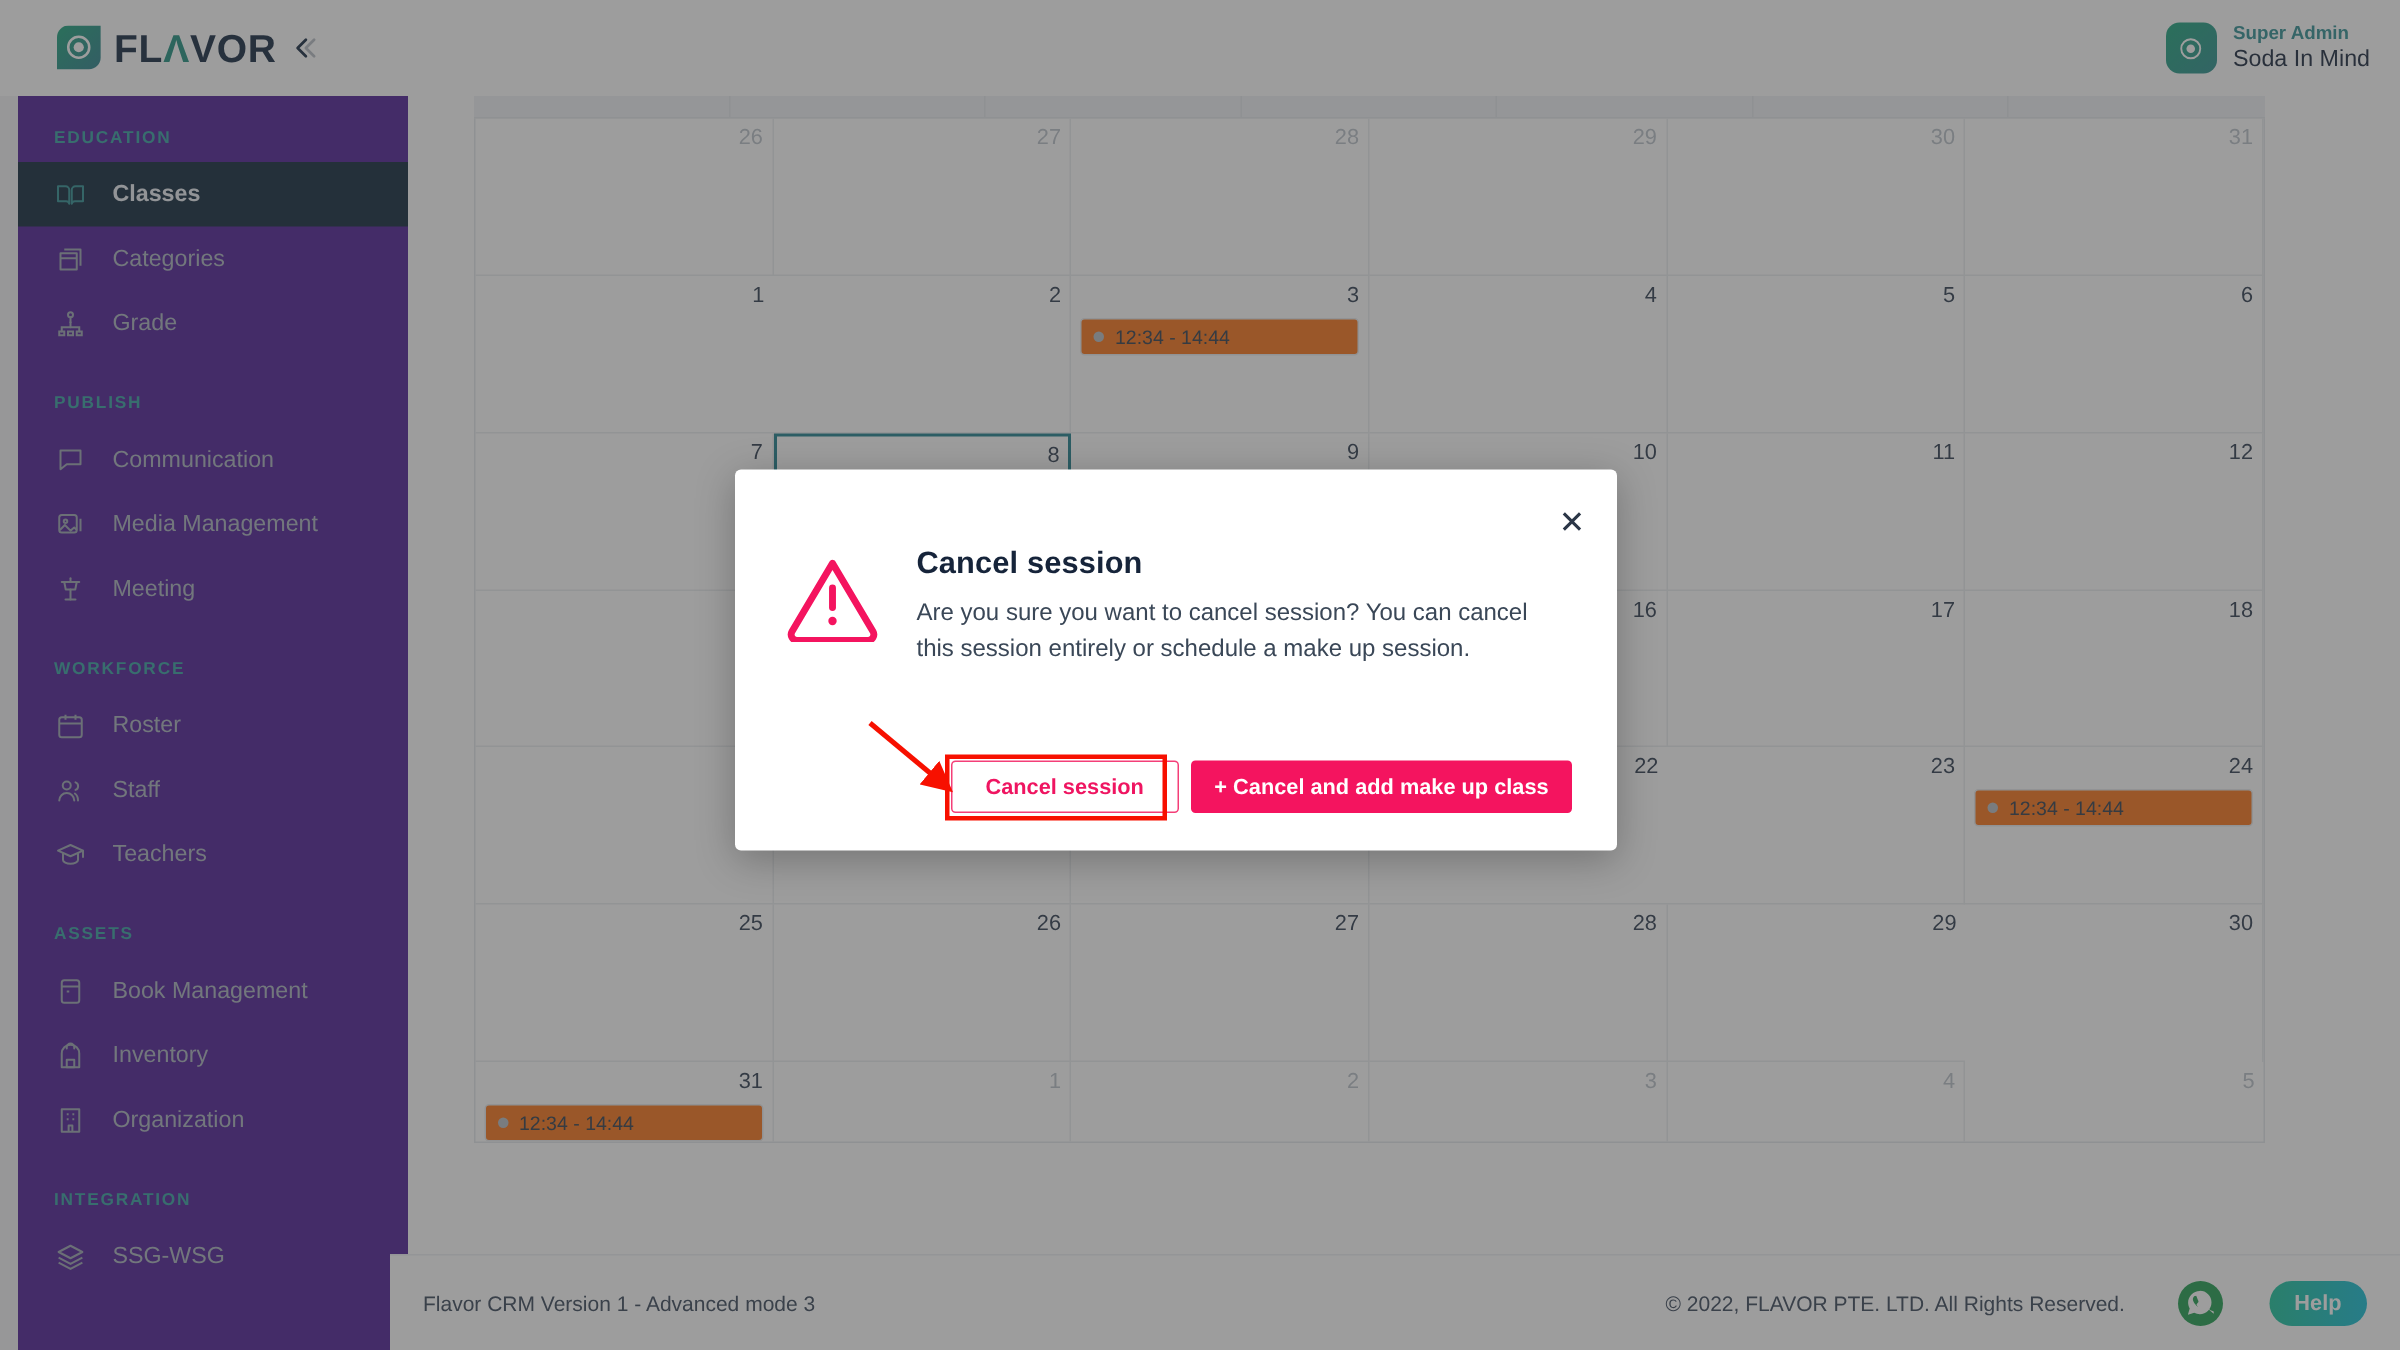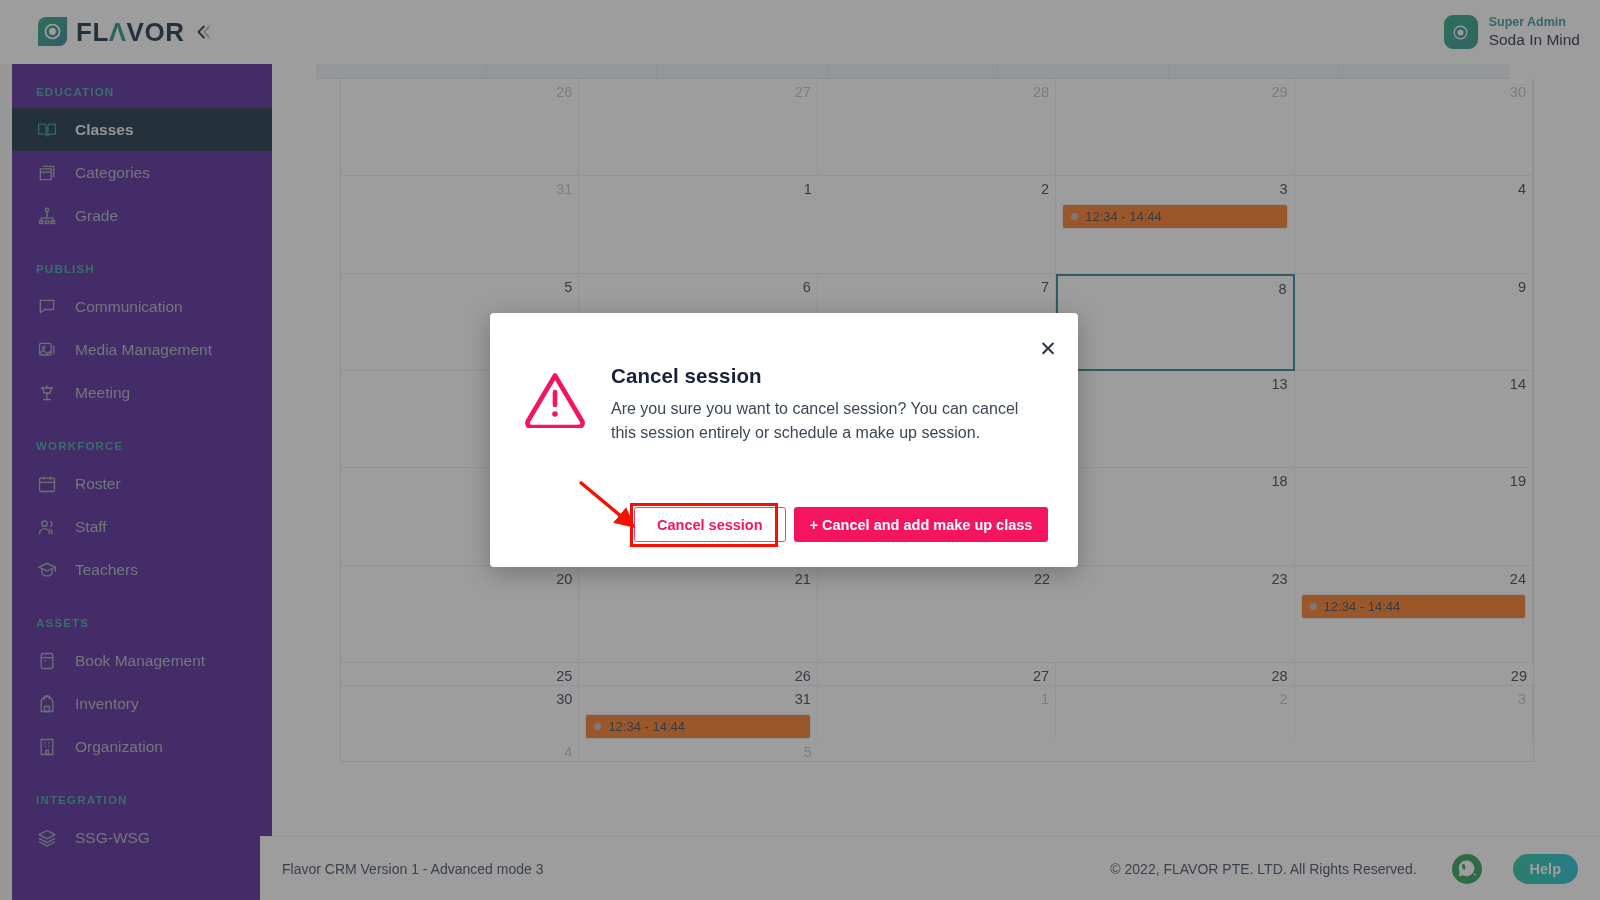--- a/index.html
+++ b/index.html
@@ -104,25 +104,24 @@
     background: #eef1f4;
     border-bottom: 1px solid #e2e6ea;
   }
   .weekday-strip .wd { border-right: 1px solid #e2e6ea; }
   .weekday-strip .wd:last-child { border-right: none; }
 
   .cal-grid {
     position: absolute; left: 32px; top: 15px;
     width: 1194px; height: 683px;
     display: grid;
-    grid-template-columns: repeat(5, 1fr);
+    grid-template-columns: repeat(6, 1fr);
     grid-template-rows: repeat(6, 1fr);
     border: 1px solid #e2e6ea;
     border-top: none;
-    margin-left: 24px;
   }
   .cal-cell {
     position: relative;
     border-right: 1px solid #e9ecef;
     border-bottom: 1px solid #e9ecef;
     padding: 4px 6px 0 6px;
     overflow: hidden;
   }
   .cal-cell:nth-child(7n) { border-right: none; }
   .cal-grid > .cal-cell:nth-last-child(-n+7) { border-bottom: none; }

